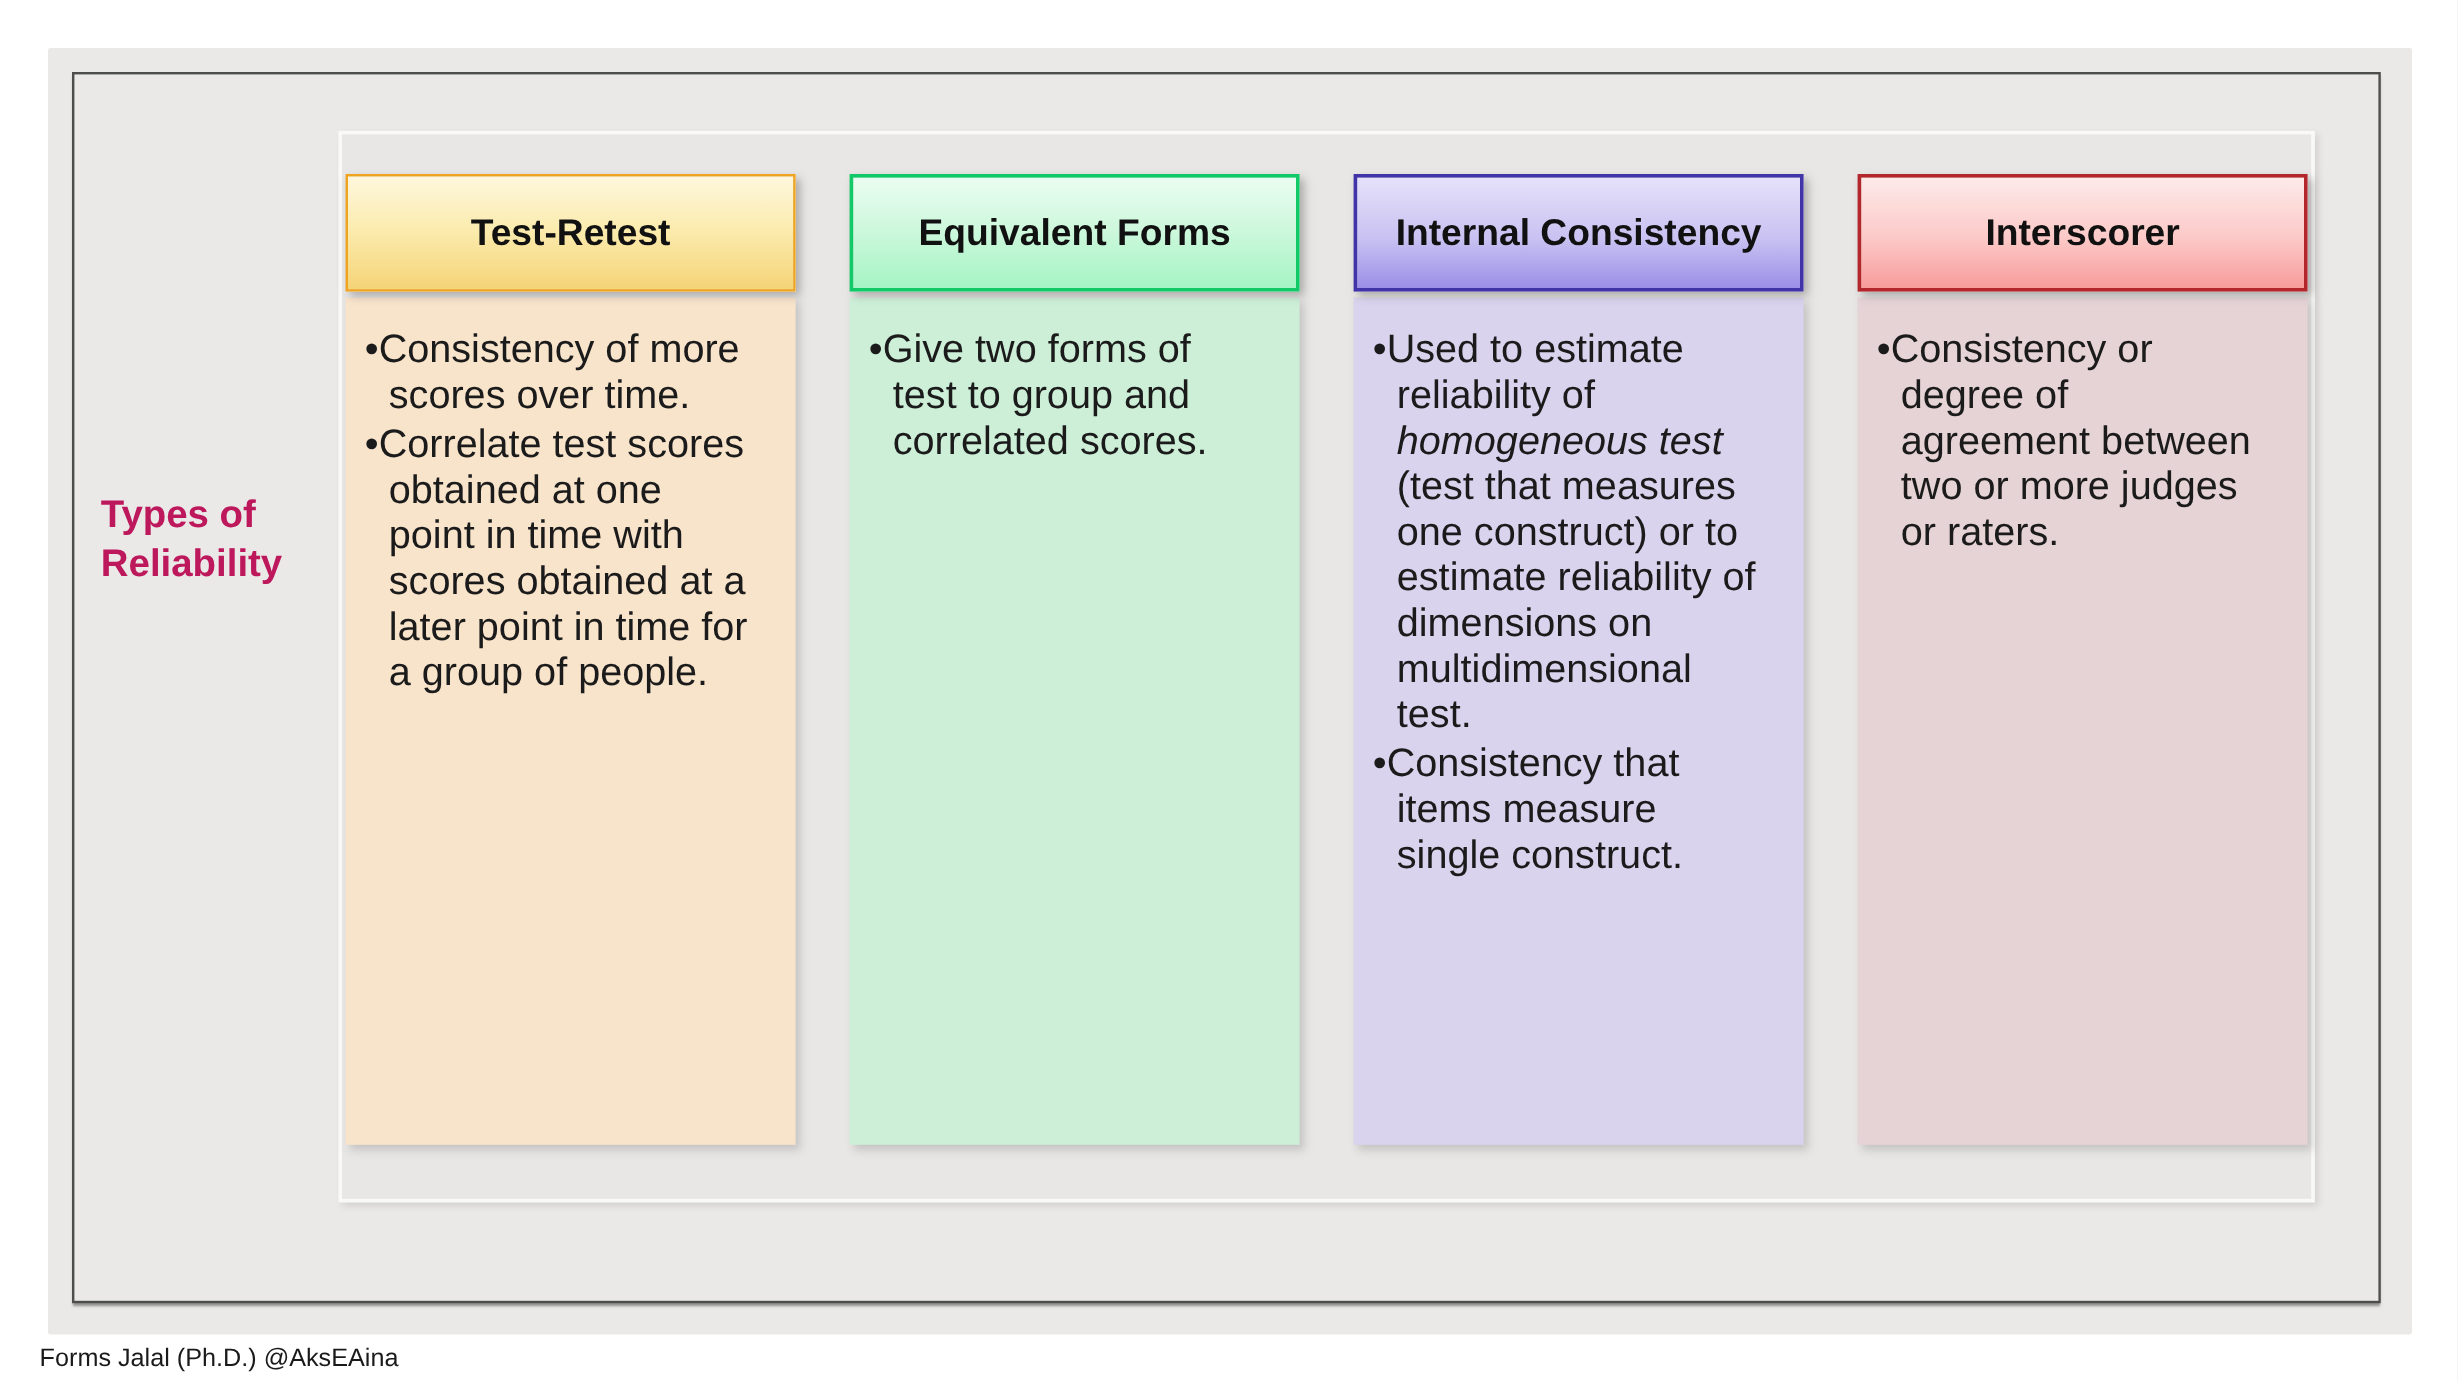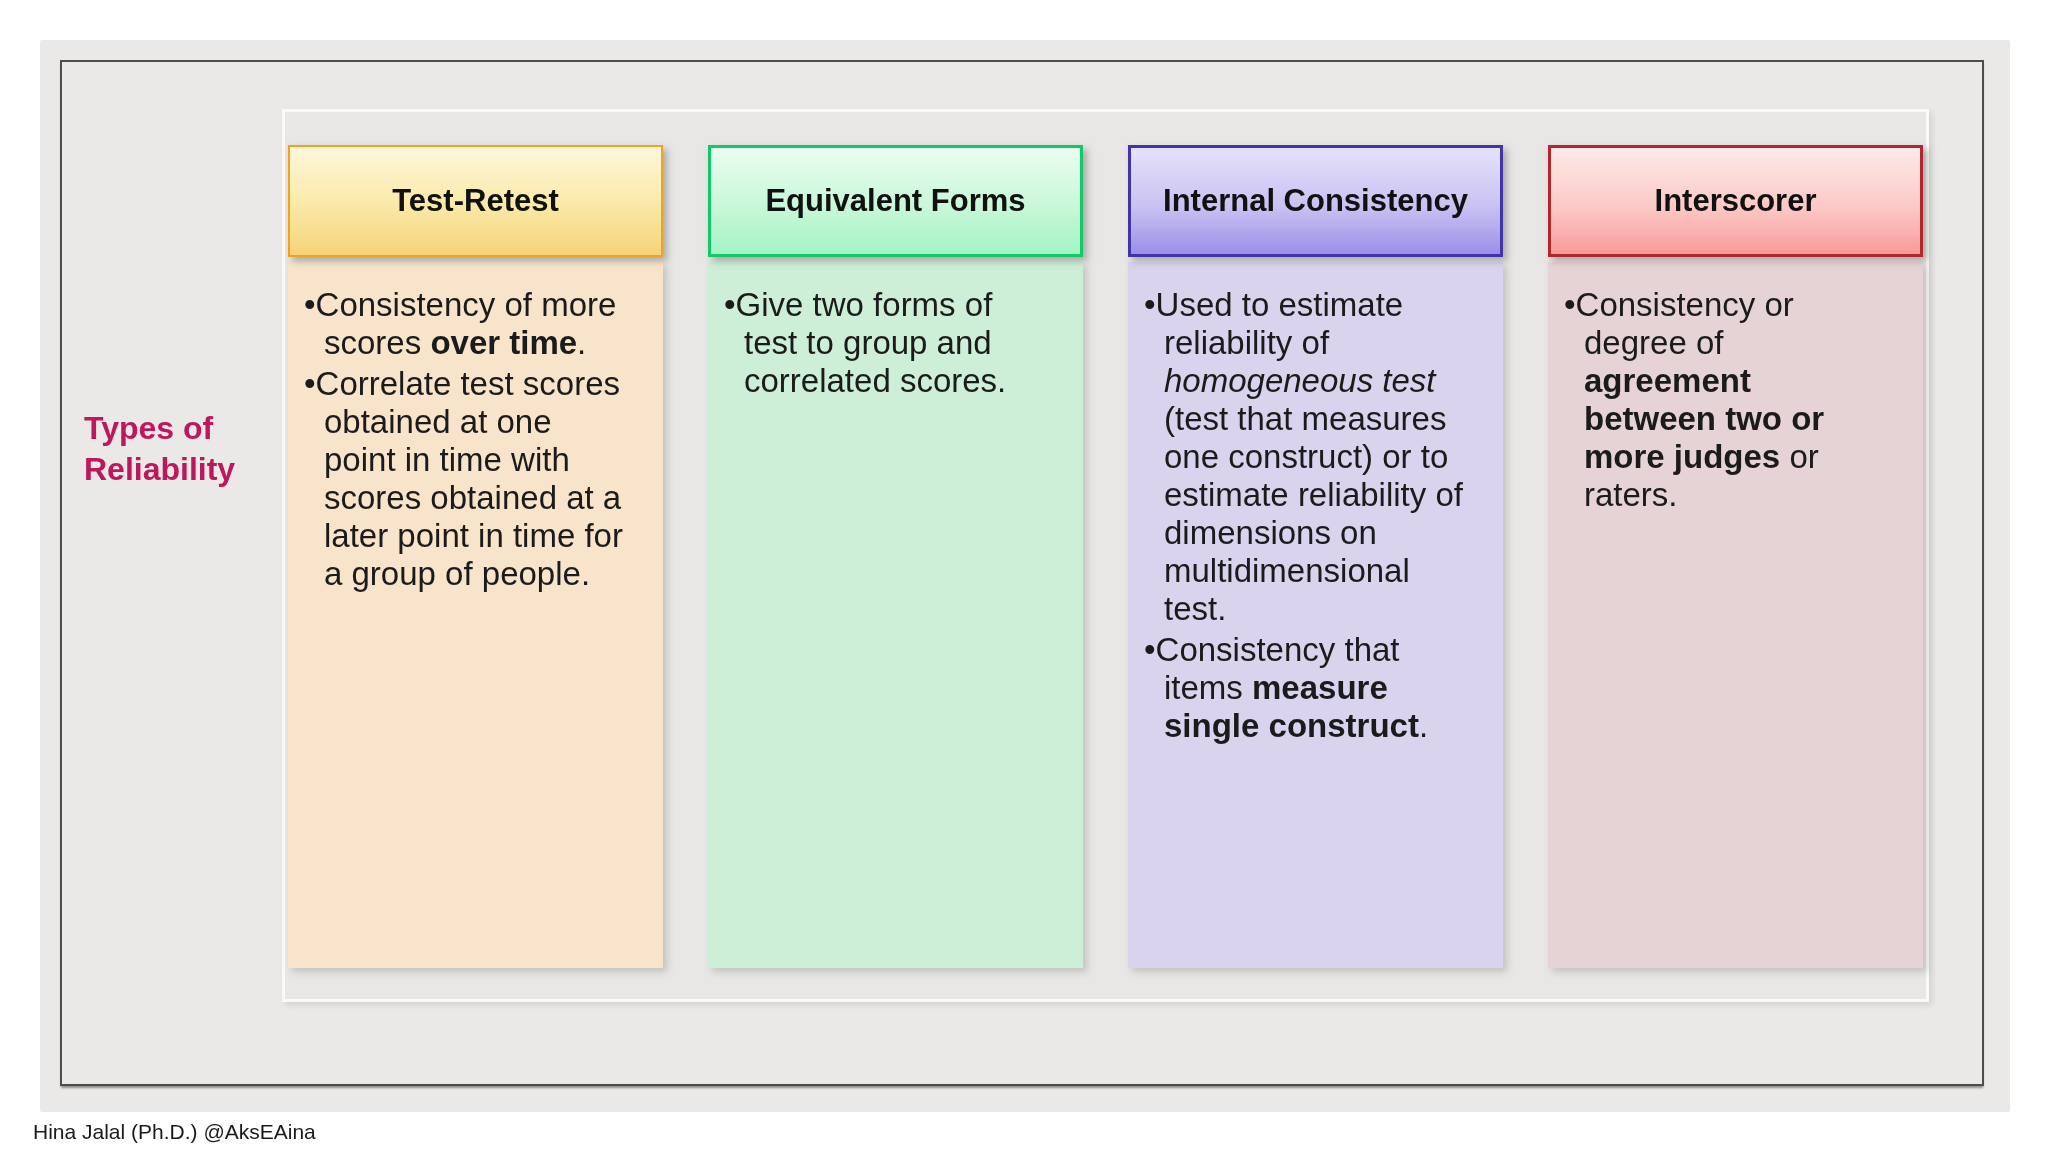--- a/index.html
+++ b/index.html
@@ -29,21 +29,21 @@
     border:3px solid #F9F9F7;
     box-shadow:3px 3px 6px rgba(0,0,0,.10);
   }
   .columns{
     position:absolute;left:0;top:0;right:0;bottom:0;
     display:flex;justify-content:space-between;
     padding:33px 3px 0 3px;box-sizing:border-box;
   }
   .column{width:375px;display:flex;flex-direction:column;}
   .col-header{
-    height:112px;box-sizing:border-box;
+    height:98px;box-sizing:border-box;
     display:flex;align-items:center;justify-content:center;
     text-align:center;
     font-weight:bold;font-size:31px;line-height:38px;color:#111;
     position:relative;z-index:2;
     box-shadow:4px 4px 7px rgba(110,110,110,.50);
   }
   .h-yellow{border:2px solid #EFA41F;background:linear-gradient(180deg,#FEF7DD 0%,#FBECB0 45%,#F5D478 100%);}
   .h-green {border:3px solid #12C967;background:linear-gradient(180deg,#EAFDF1 0%,#CFF8DD 45%,#A5F4C4 100%);}
   .h-purple{border:3px solid #4134A8;background:linear-gradient(180deg,#E6E1FA 0%,#C9C2F2 55%,#9A8FE7 100%);}
   .h-red   {border:3px solid #B3262B;background:linear-gradient(180deg,#FDEAE9 0%,#FBC9C7 55%,#F89C9B 100%);}
@@ -53,21 +53,21 @@
     font-size:33px;line-height:38px;color:#1B1B1B;
     box-shadow:4px 4px 7px rgba(130,130,130,.35);
     position:relative;z-index:1;
   }
   .b-yellow{background:#F8E3CB;}
   .b-green {background:#CDEFD8;}
   .b-purple{background:#D9D3ED;}
   .b-red   {background:#E6D3D5;}
   .bullet{padding-left:20px;text-indent:-20px;margin-bottom:3px;}
   .marker{display:inline;}
-  .b{font-weight:bold;}
+  .b{font-weight:normal;}
   .i{font-style:italic;}
   .types-label{
     position:absolute;left:44px;top:368px;width:230px;
     font-size:32px;line-height:41px;font-weight:bold;color:#be185d;
   }
   .footer{
     position:absolute;left:33px;top:1120px;
     font-size:21px;color:#1A1A1A;
   }
 </style>
@@ -108,13 +108,13 @@
         <div class="col-header h-red">Interscorer</div>
         <div class="col-body b-red">
           <div class="bullet"><span class="marker">•</span><span>Consistency or degree of </span><span class="b">agreement between two or more judges</span><span> or raters.</span></div>
         </div>
       </div>
 
     </div>
   </div>
 </div>
 
-<div class="footer">Hina Jalal (Ph.D.) @AksEAina</div>
+<div class="footer">Forms Jalal (Ph.D.) @AksEAina</div>
 
 </body></html>

